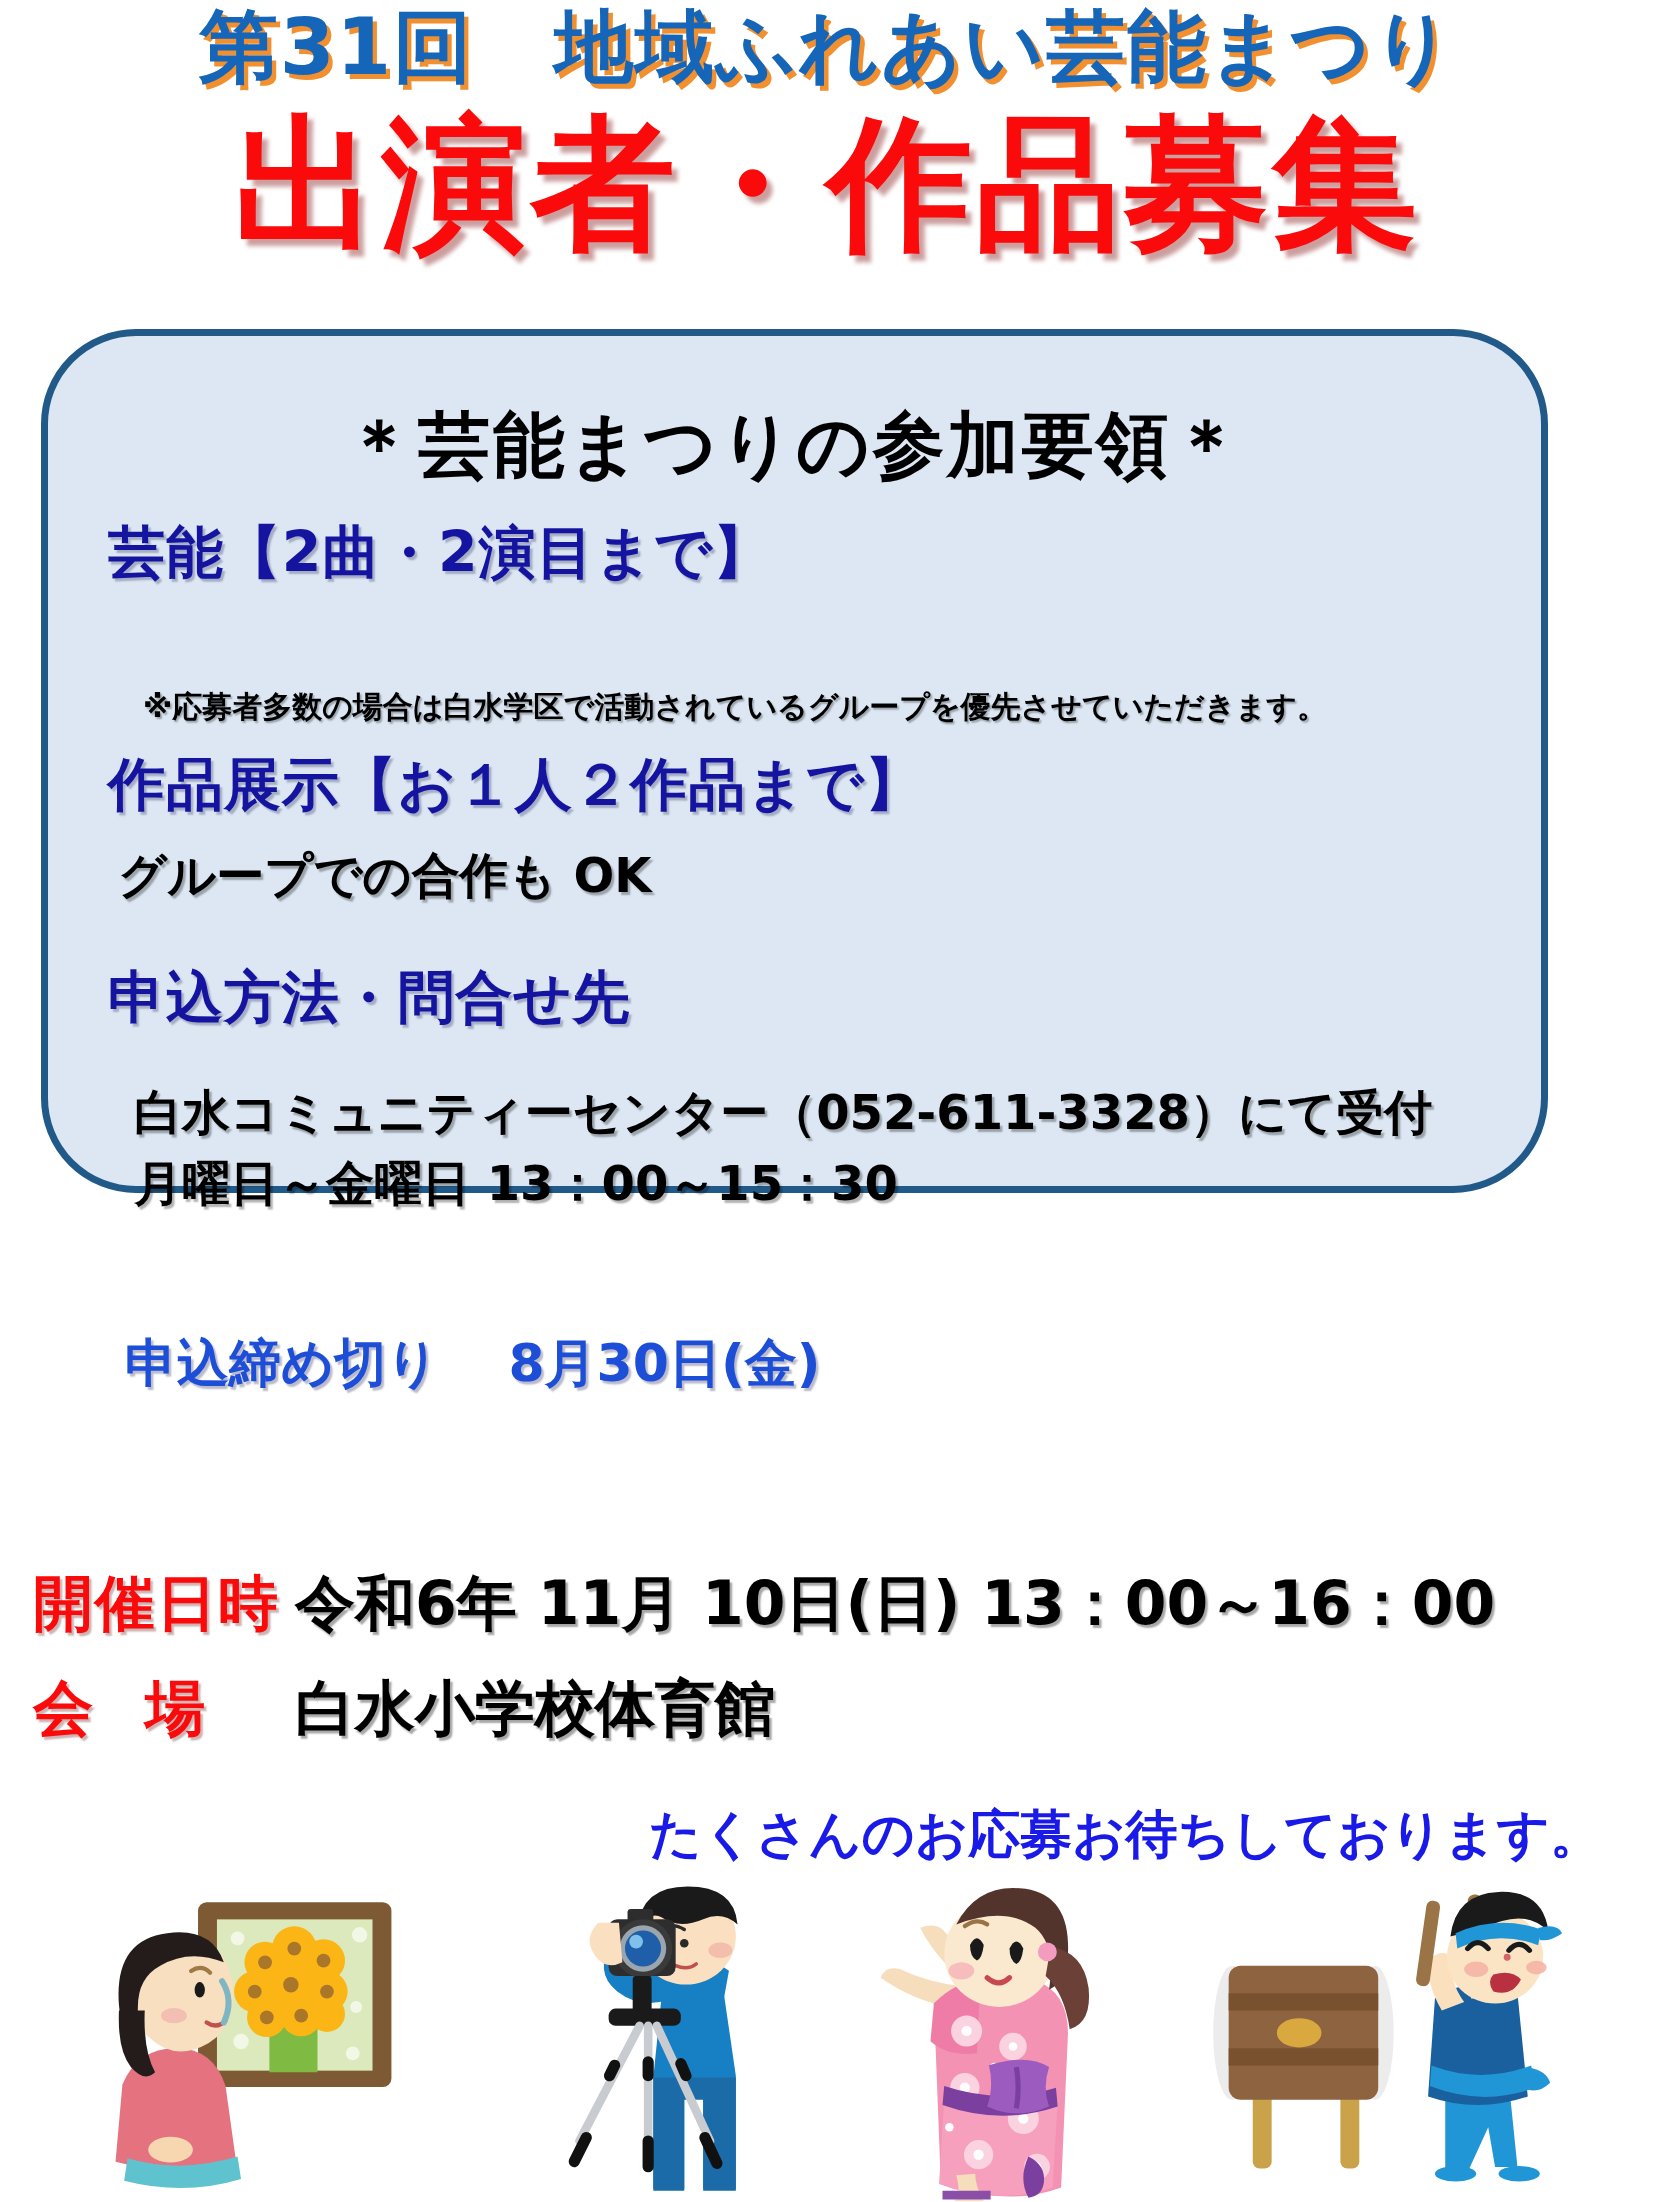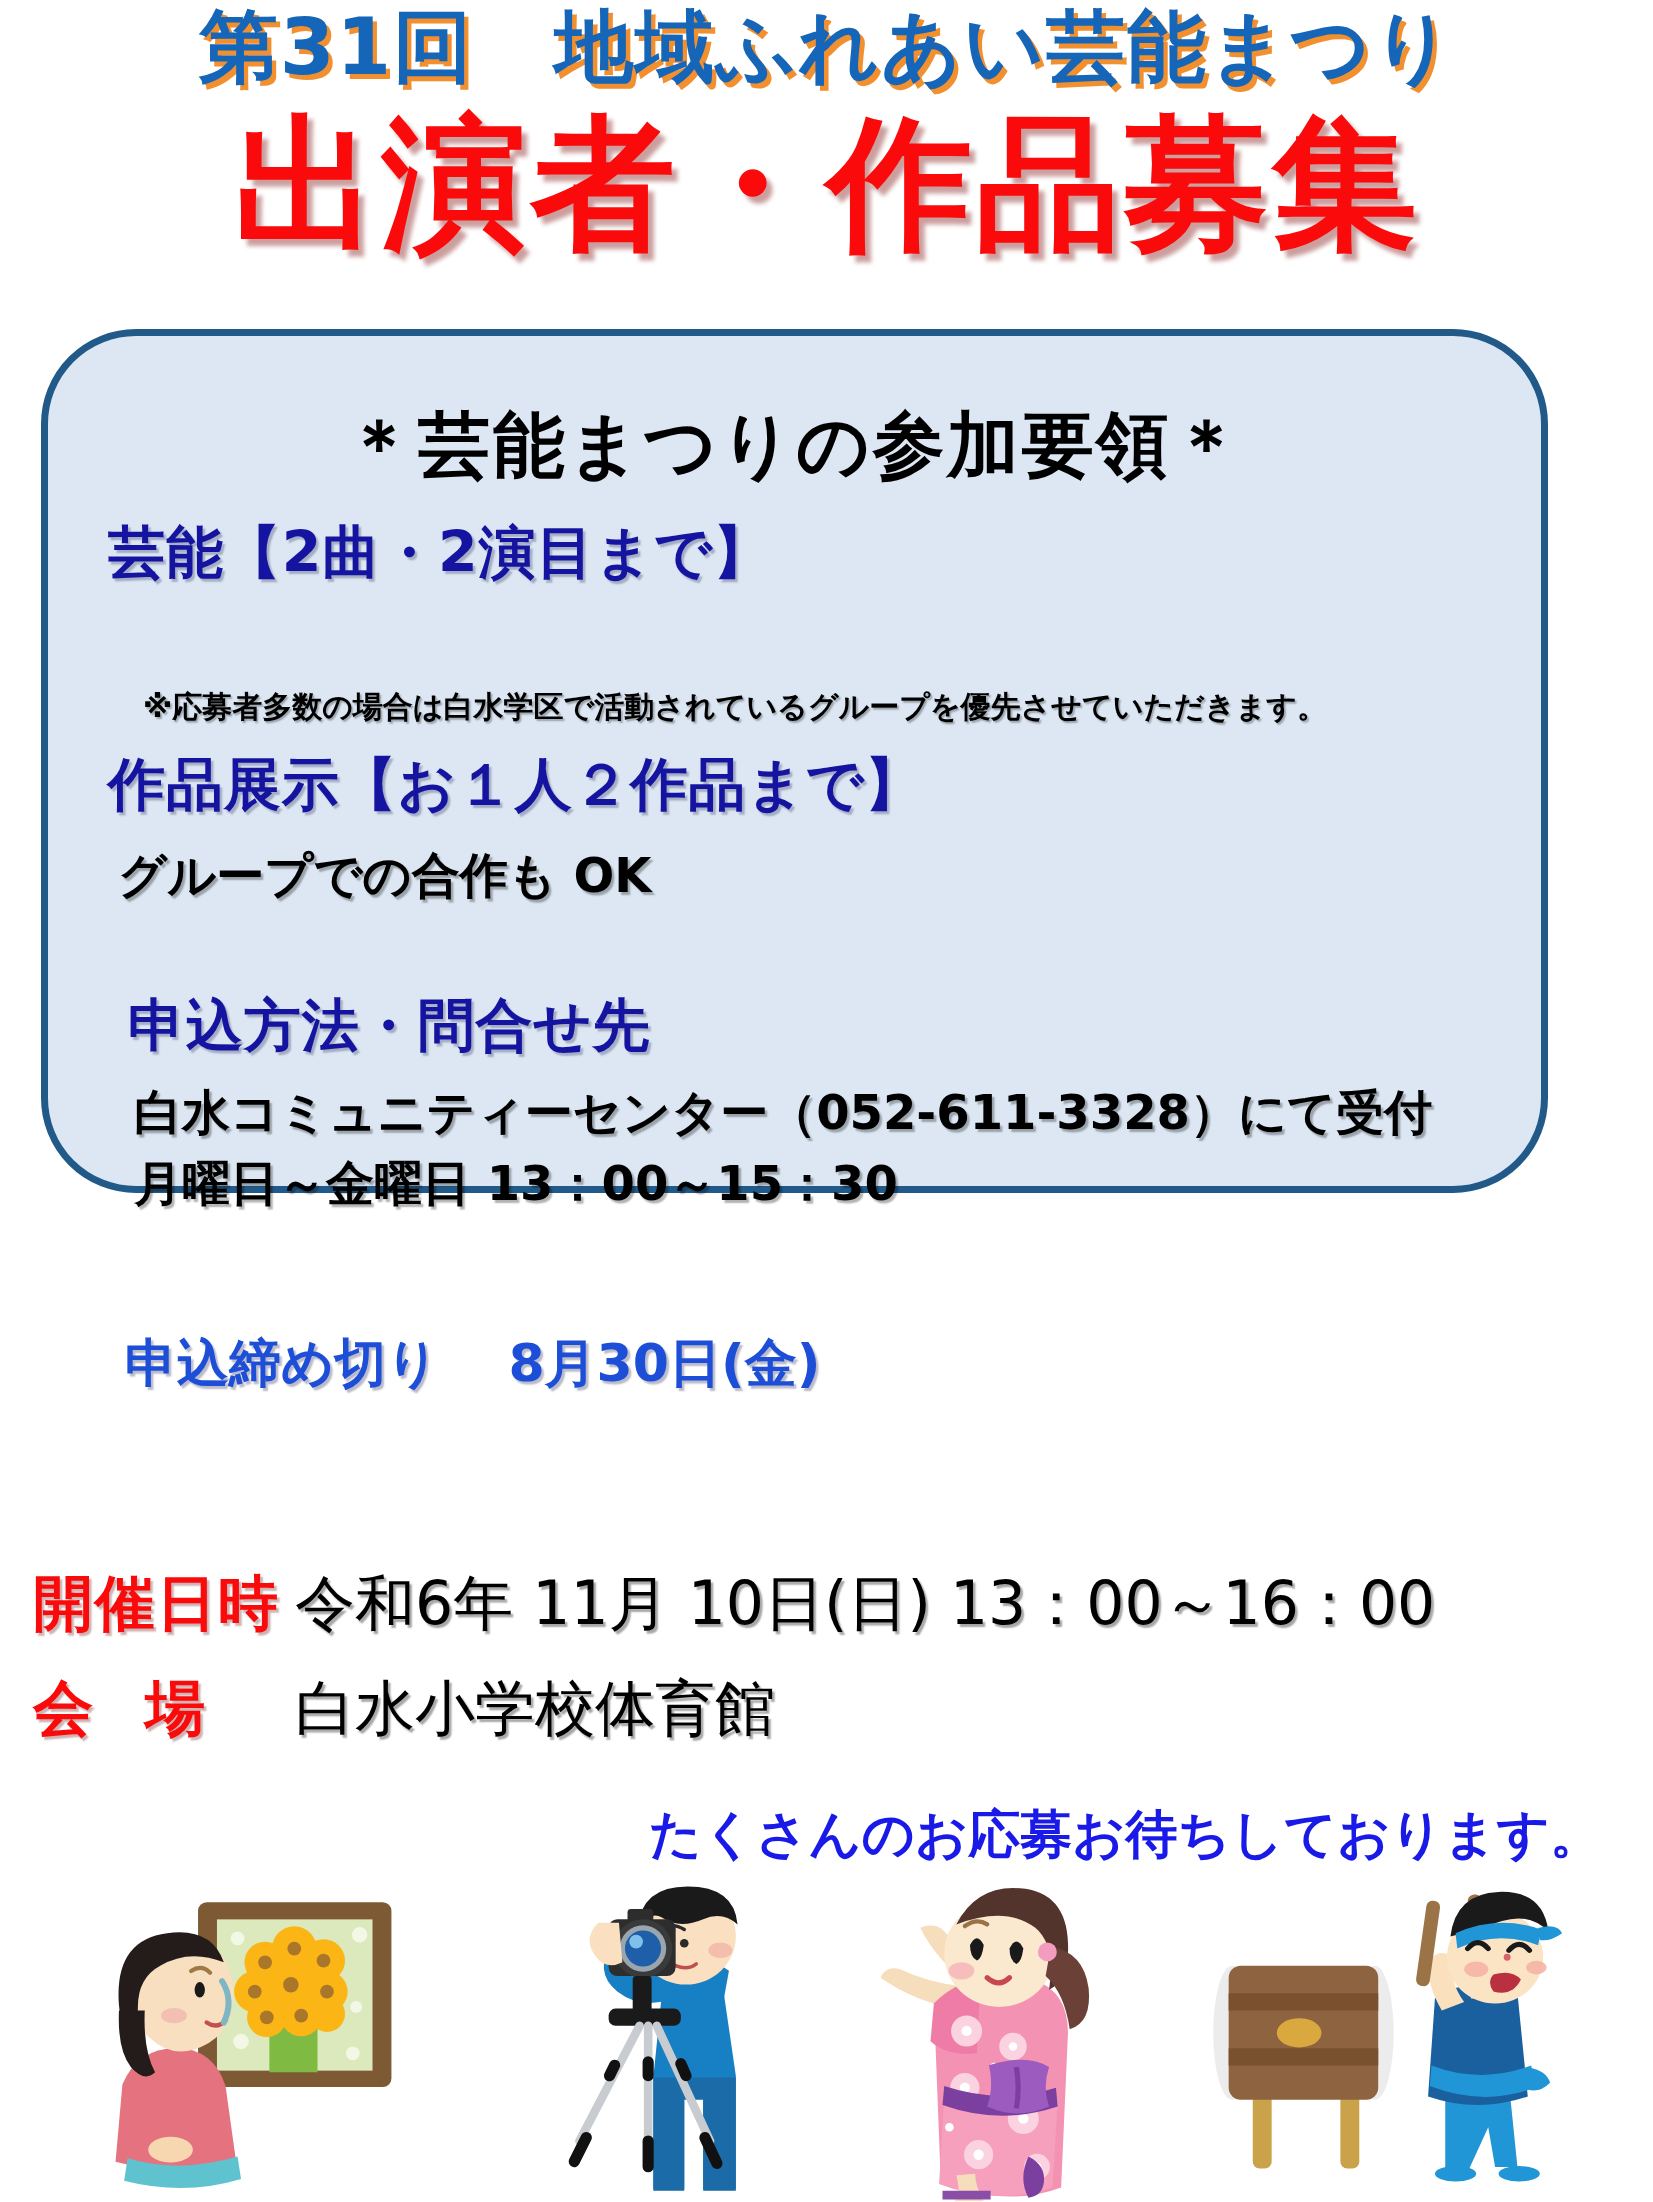--- a/index.html
+++ b/index.html
@@ -126,21 +126,21 @@
     width: 262px;
     font-size: 60px;
     font-weight: bold;
     color: #fa0a0a;
     letter-spacing: 1.7px;
     text-shadow: 2.6px 2.6px 1.7px rgba(90,0,0,0.30);
   }
   .meta-label.spaced { letter-spacing: 52px; }
   .meta-value {
     font-size: 60px;
-    font-weight: normal;
+    font-weight: bold;
     color: #000000;
     letter-spacing: 0px;
     text-shadow: 2.6px 3.4px 1.7px rgba(0,0,0,0.35);
   }
 
   .closing-note {
     position: absolute;
     right: 52px;
     top: 1800px;
     font-size: 52px;
@@ -169,21 +169,21 @@
 <div class="info-box">
 
   <div class="box-heading">＊芸能まつりの参加要領＊</div>
 
   <div class="section-head" style="left:60px; top:179px;">芸能【2曲・2演目まで】</div>
   <div class="note-line" style="left:95px; top:351px;">※応募者多数の場合は白水学区で活動されているグループを優先させていただきます。</div>
 
   <div class="section-head" style="left:60px; top:411px;">作品展示【お１人２作品まで】</div>
   <div class="body-line" style="left:70px; top:508px;">グループでの合作も OK</div>
 
-  <div class="section-head" style="left:60px; top:652px;margin-left:20px;">申込方法・問合せ先</div>
+  <div class="section-head" style="left:60px; top:624px;">申込方法・問合せ先</div>
   <div class="body-line" style="left:86px; top:745px;">白水コミュニティーセンター（052-611-3328）にて受付</div>
   <div class="body-line" style="left:86px; top:816px;">月曜日～金曜日 13：00～15：30</div>
 
   <div class="deadline-row">
     <span>申込締め切り</span><span class="deadline-gap"></span><span>8月30日(金)</span>
   </div>
 </div>
 
 <div class="meta-row" style="top:1573px;">
   <span class="meta-label">開催日時</span><span class="meta-value">令和6年 11月 10日(日)  13：00～16：00</span>

